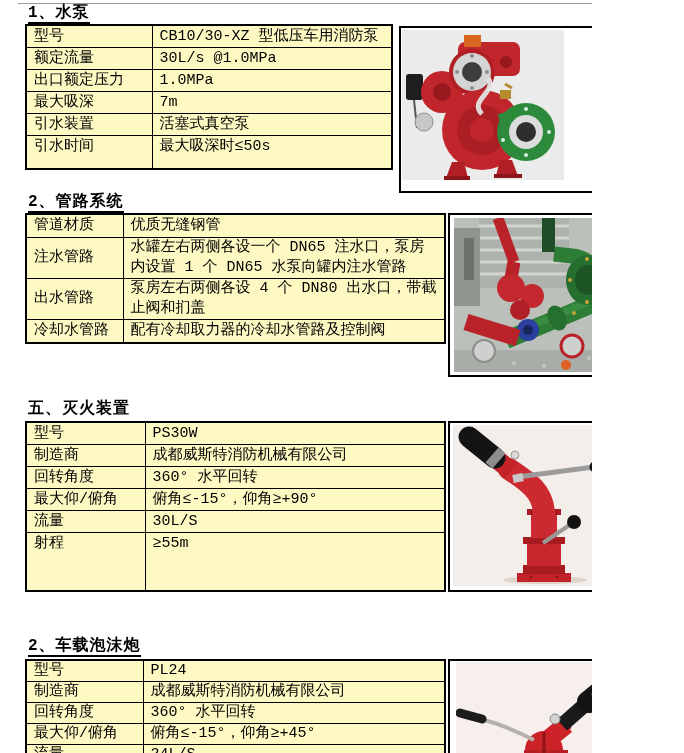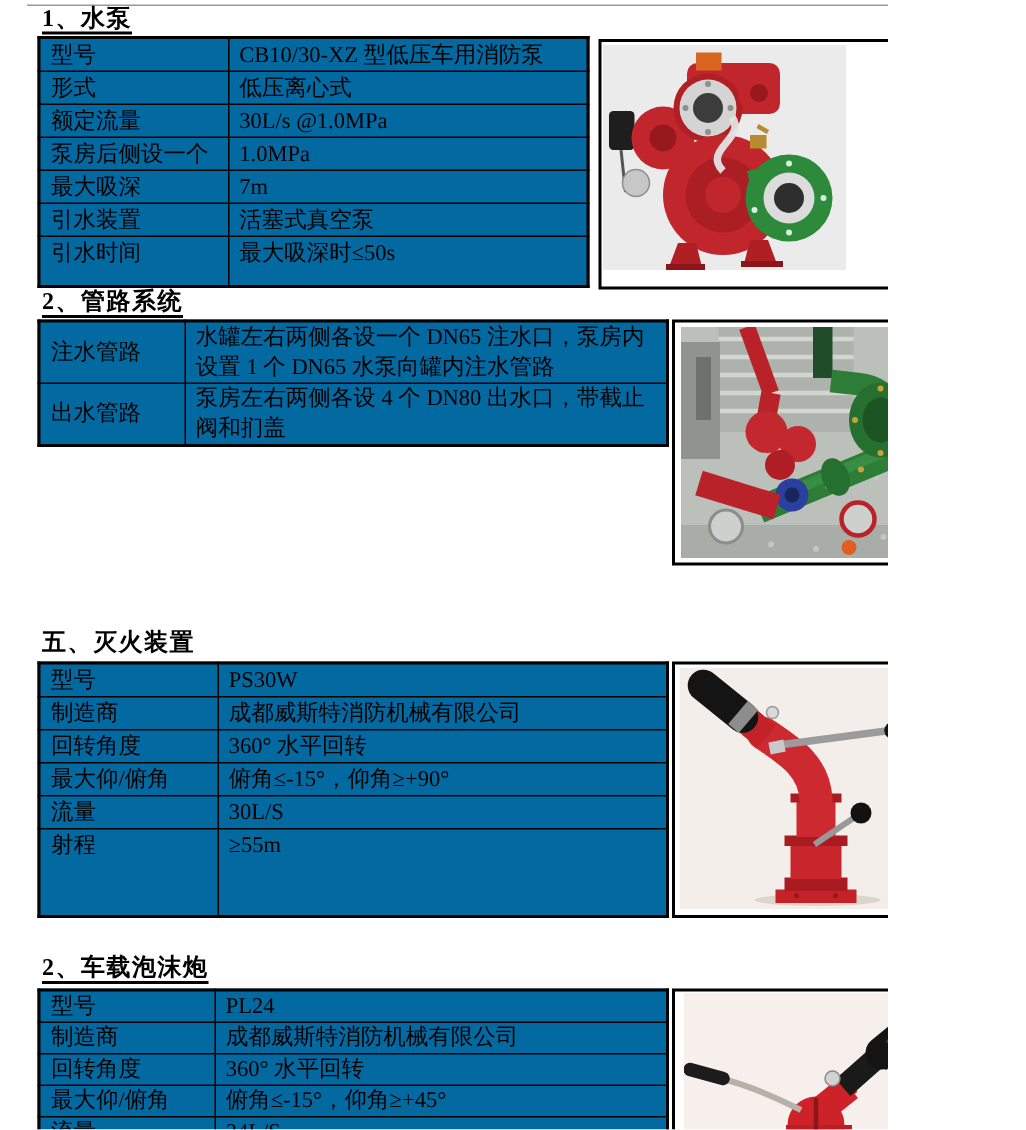--- a/index.html
+++ b/index.html
@@ -1,28 +1,28 @@
 <!DOCTYPE html>
 <html><head>
 <meta charset="utf-8">
 <style>
   html,body{margin:0;padding:0;background:#fff;}
   #page{position:relative;width:592px;height:753px;background:#ffffff;overflow:hidden;
-        font-family:Liberation Serif, serif;color:#000;}
+        font-family:Liberation Mono, monospace;color:#000;}
   .top-rule{position:absolute;left:18px;top:3px;width:666px;height:1px;background:#9a9a9a;}
   section{position:absolute;left:25px;}
-  #sec1{top:4px;} #sec2{top:193px;} #sec3{top:400px;margin-top:20px;} #sec4{top:637px;}
+  #sec1{top:4px;} #sec2{top:193px;} #sec3{top:400px;} #sec4{top:637px;}
   h2{margin:0 0 0 3px;font-size:16px;line-height:18px;height:20px;font-weight:700;letter-spacing:1px;white-space:nowrap;}
   h2 .u{display:inline-block;border-bottom:2px solid #000;line-height:17px;padding-bottom:0;}
   h2 .nou{display:inline-block;line-height:17px;}
   #sec3 h2.major{height:19px;}
   .band{display:flex;align-items:flex-start;}
   #sec3 .band{margin-top:2px;}
   #sec4 .band{margin-top:2px;}
-  table.spec{border-collapse:collapse;table-layout:fixed;background:#0369a1;border:2px solid #000;flex:none;}
+  table.spec{border-collapse:collapse;table-layout:fixed;background:#fef9c3;border:2px solid #000;flex:none;}
   table.spec td{border:1px solid #000;padding:0 7px;font-size:15px;line-height:20px;
                 vertical-align:middle;overflow:hidden;word-break:break-word;}
   .t1{width:368px;} .t1 col.c1{width:126px;} .t1 td{height:21px;}
   .t2{width:421px;} .t2 col.c1{width:97px;}  .t2 td{height:22px;padding-top:1px;padding-bottom:1px;}
   .t3{width:421px;} .t3 col.c1{width:119px;} .t3 td{height:21px;}
   .t4{width:421px;} .t4 col.c1{width:117px;} .t4 td{height:19px;}
   .t1 tr:last-child td{height:31px;vertical-align:top;padding-top:1px;}
   .t3 tr:last-child td{height:56px;vertical-align:top;padding-top:1px;}
   .img-box{border:2px solid #000;background:#fff;box-sizing:border-box;overflow:hidden;flex:none;}
   .b1{margin-left:6px;margin-top:2px;width:274px;height:167px;}
@@ -47,29 +47,25 @@
         <colgroup>
             <col class="c1">
             <col class="c2">
           </colgroup>
           <tbody>
             <tr>
               <td>型号</td>
               <td>CB10/30-XZ 型低压车用消防泵</td>
             </tr>
             <tr>
-              <td>形式</td>
-              <td>低压离心式</td>
-            </tr>
-            <tr>
               <td>额定流量</td>
               <td>30L/s @1.0MPa</td>
             </tr>
             <tr>
-              <td>泵房后侧设一个</td>
+              <td>出口额定压力</td>
               <td>1.0MPa</td>
             </tr>
             <tr>
               <td>最大吸深</td>
               <td>7m</td>
             </tr>
             <tr>
               <td>引水装置</td>
               <td>活塞式真空泵</td>
             </tr>
@@ -128,26 +124,34 @@
   <section id="sec2">
     <h2><span class="u">2、管路系统</span></h2>
     <div class="band">
       <table class="spec t2">
         <colgroup>
             <col class="c1">
             <col class="c2">
           </colgroup>
           <tbody>
             <tr>
+              <td>管道材质</td>
+              <td>优质无缝钢管</td>
+            </tr>
+            <tr>
               <td>注水管路</td>
               <td>水罐左右两侧各设一个 DN65 注水口，泵房内设置 1 个 DN65 水泵向罐内注水管路</td>
             </tr>
             <tr>
               <td>出水管路</td>
               <td>泵房左右两侧各设 4 个 DN80 出水口，带截止阀和扪盖</td>
+            </tr>
+            <tr>
+              <td>冷却水管路</td>
+              <td>配有冷却取力器的冷却水管路及控制阀</td>
             </tr>
           </tbody>
       </table>
       <div class="img-box b2">
         <svg width="157" height="154" viewBox="0 0 157 154">
           <rect width="157" height="154" fill="#bcc0bb"></rect>
           <rect x="25" y="0" width="90" height="70" fill="#aeb2ad"></rect>
           <g stroke="#d2d5d0" stroke-width="3">
             <line x1="25" y1="8" x2="115" y2="8"></line>
               <line x1="25" y1="20" x2="115" y2="20"></line>

